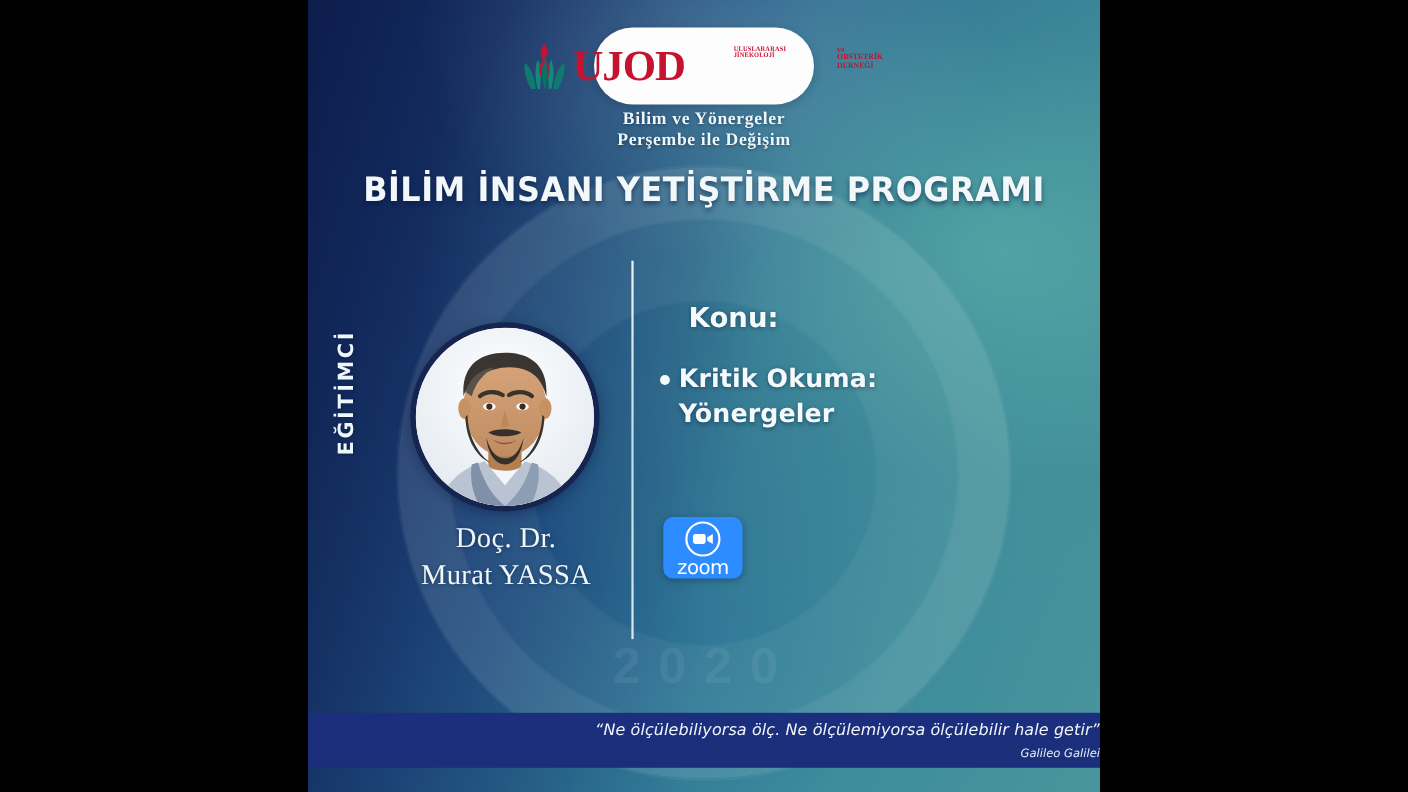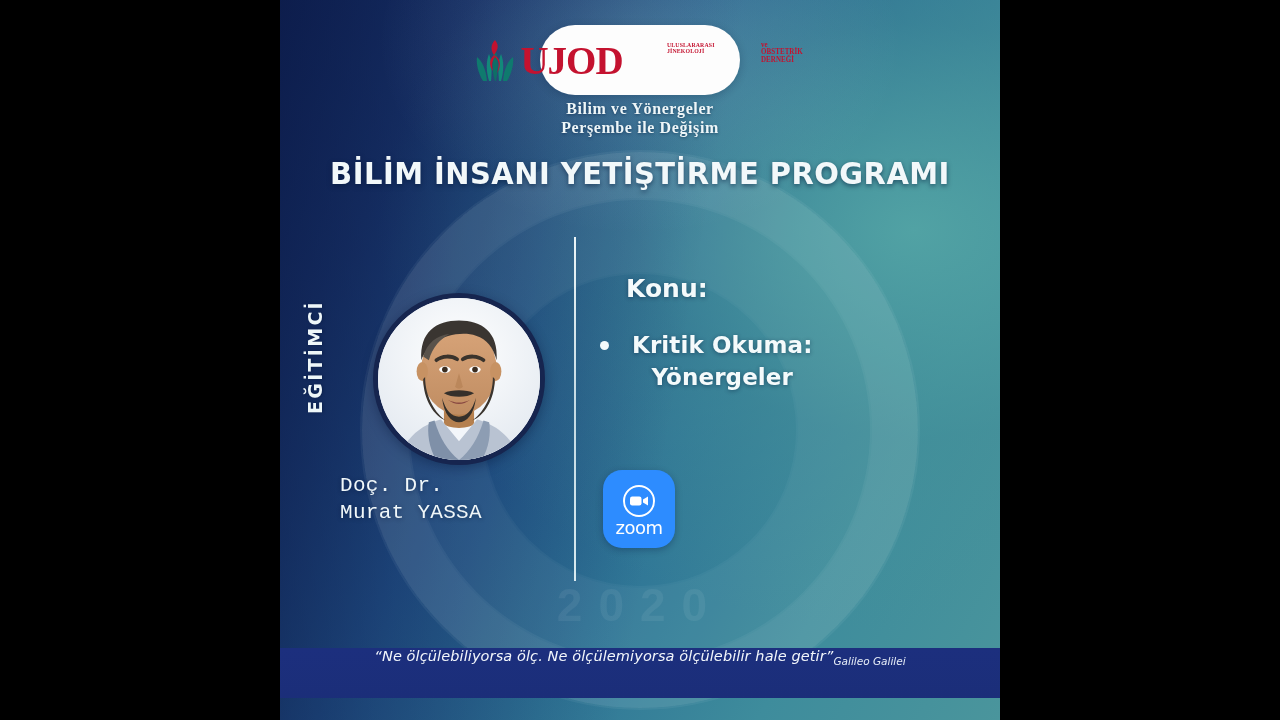--- a/index.html
+++ b/index.html
@@ -131,56 +131,56 @@
     width:172px; height:172px; border-radius:50%;
     border:5px solid #16254f;
     overflow:hidden; z-index:6;
     box-shadow:0 3px 12px rgba(0,15,45,0.35);
     background:#e9eef4;
   }
   .avatar svg{ display:block; width:100%; height:100%; }
 
   .speaker-name{
     position:absolute; left:60px; top:472px; width:240px;
-    text-align:left; z-index:6;
-    font-family:Liberation Mono, monospace;
-    font-size:21px; font-weight:400; line-height:1.3;
+    text-align:center; z-index:6;
+    font-family:Liberation Serif, serif;
+    font-size:26px; font-weight:400; line-height:1.3;
     color:#f0f7f9; letter-spacing:0.3px;
     text-shadow:0 1px 4px rgba(0,20,55,0.45);
   }
 
   
   .konu-label{
     position:absolute; left:334px; top:274px; z-index:6;
     font-family:"DejaVu Sans", sans-serif;
     font-weight:700; font-size:25px; color:#f4fafb;
     text-shadow:0 1px 4px rgba(0,22,55,0.45);
     margin-left:12px;
   }
   .topic-row{
     position:absolute; left:320px; top:330px; width:300px; z-index:6;
-    display:flex; align-items:flex-start; gap:23px;text-align:center;
+    display:flex; align-items:flex-start; gap:8px;
   }
   .topic-bullet{
     width:9px; height:9px; border-radius:50%;
     background:#f4fafb; margin-top:11px; flex:0 0 auto;
   }
   .topic-text{
     font-family:"DejaVu Sans", sans-serif;
     font-weight:700; font-size:23px; line-height:1.37;
     color:#f4fafb; letter-spacing:0.1px;
     text-shadow:0 1px 4px rgba(0,22,55,0.45);
   }
 
   .meeting-row{
     position:absolute; left:323px; top:470px; z-index:6;
     display:flex; align-items:center; gap:22px;
   }
   .zoom-logo{
-    width:72px; height:78px; border-radius:19px;
+    width:72px; height:56px; border-radius:9px;
     background:#2d8cff; position:relative; flex:0 0 auto;
     display:flex; flex-direction:column; align-items:center; justify-content:center;
     box-shadow:0 2px 7px rgba(0,20,60,0.3);
   }
   .zoom-cam{ width:34px; height:34px; margin-top:3px; }
   .zoom-word{
     color:#fff; font-family:"DejaVu Sans", sans-serif;
     font-size:18px; font-weight:400; letter-spacing:-0.5px;
     margin-top:1px; line-height:1;
   }
@@ -190,21 +190,21 @@
     text-shadow:0 1px 4px rgba(0,22,55,0.45);
   }
   .meeting-date{ font-size:21px; letter-spacing:0.6px; }
   .meeting-time{ font-size:21px; letter-spacing:0.6px; }
 
   
   .quote-bar{
     position:absolute; left:0; top:648px; width:720px; height:50px;
     background:linear-gradient(180deg,#1c2f7e 0%,#1b2e79 100%);
     z-index:7;
-    display:flex; flex-direction:row; align-items:flex-start; justify-content:center;
+    display:flex; flex-direction:column; align-items:flex-end; justify-content:center;
   }
   .quote-text{
     font-family:"DejaVu Sans", sans-serif;
     font-style:italic; font-size:14.5px; font-weight:400;
     color:#f2f6fb; letter-spacing:0.1px;
   }
   .quote-author{
     font-family:"DejaVu Sans", sans-serif;
     font-style:italic; font-size:10.5px; color:#e7eef8;
     margin-top:7px;

